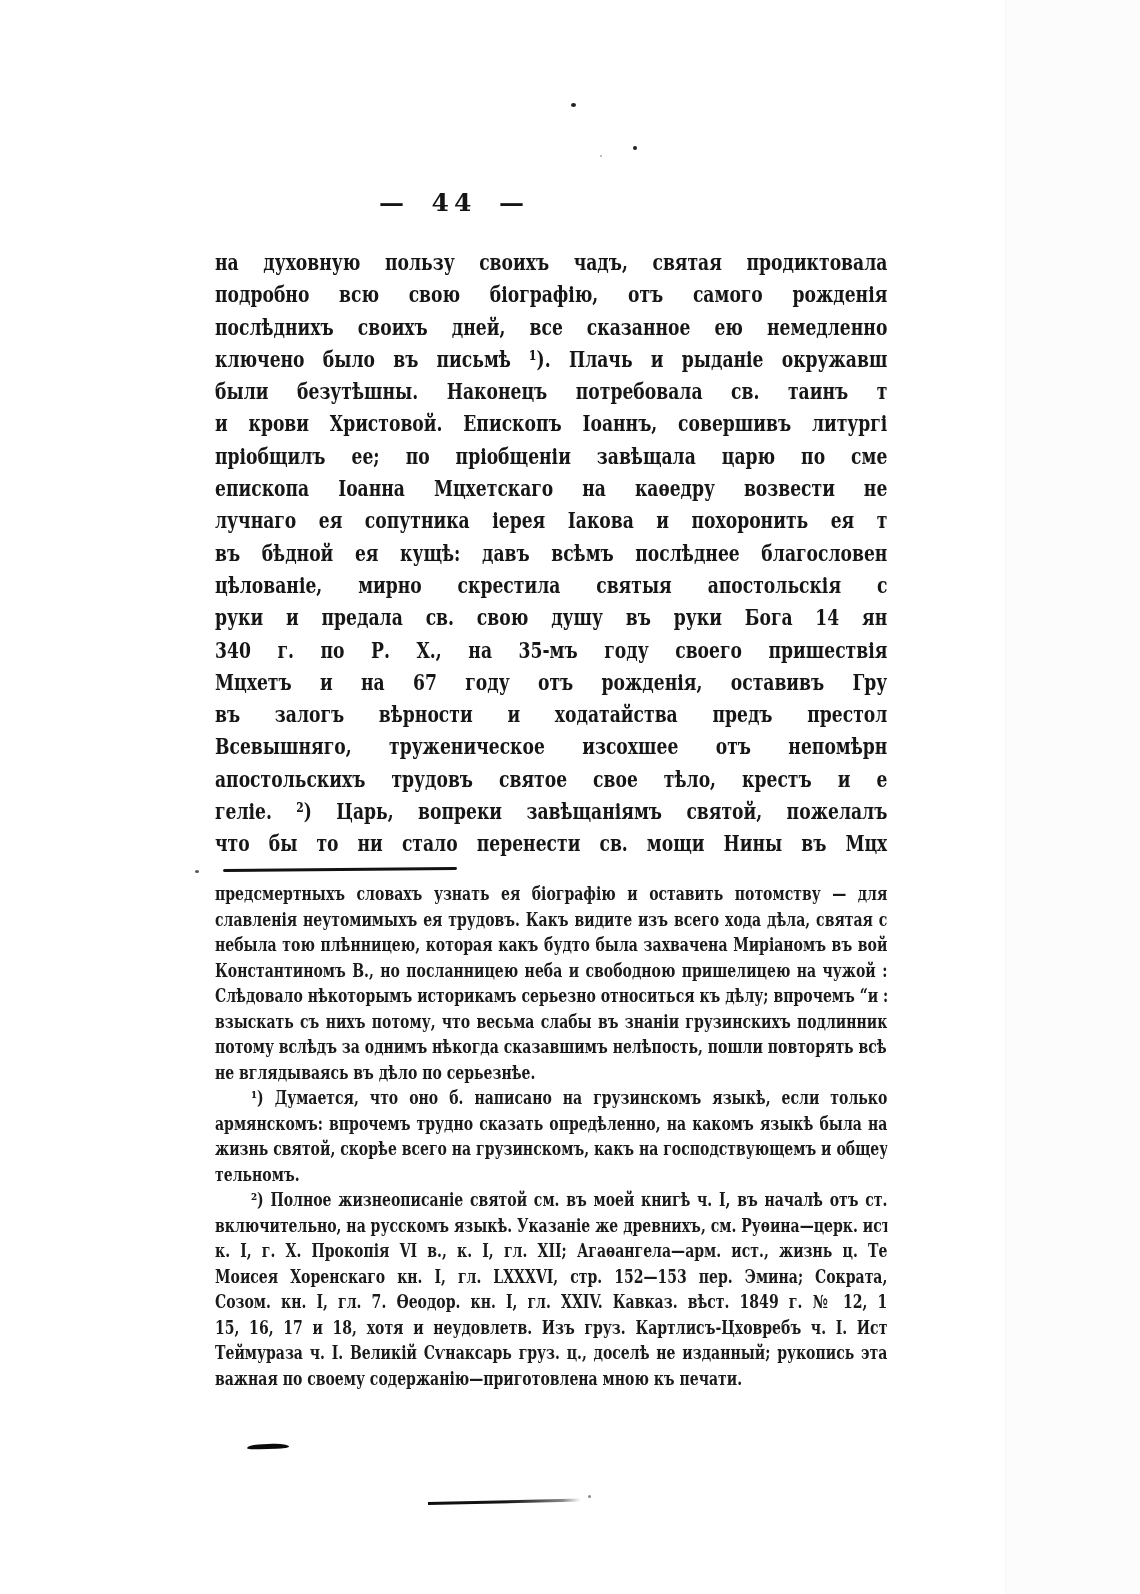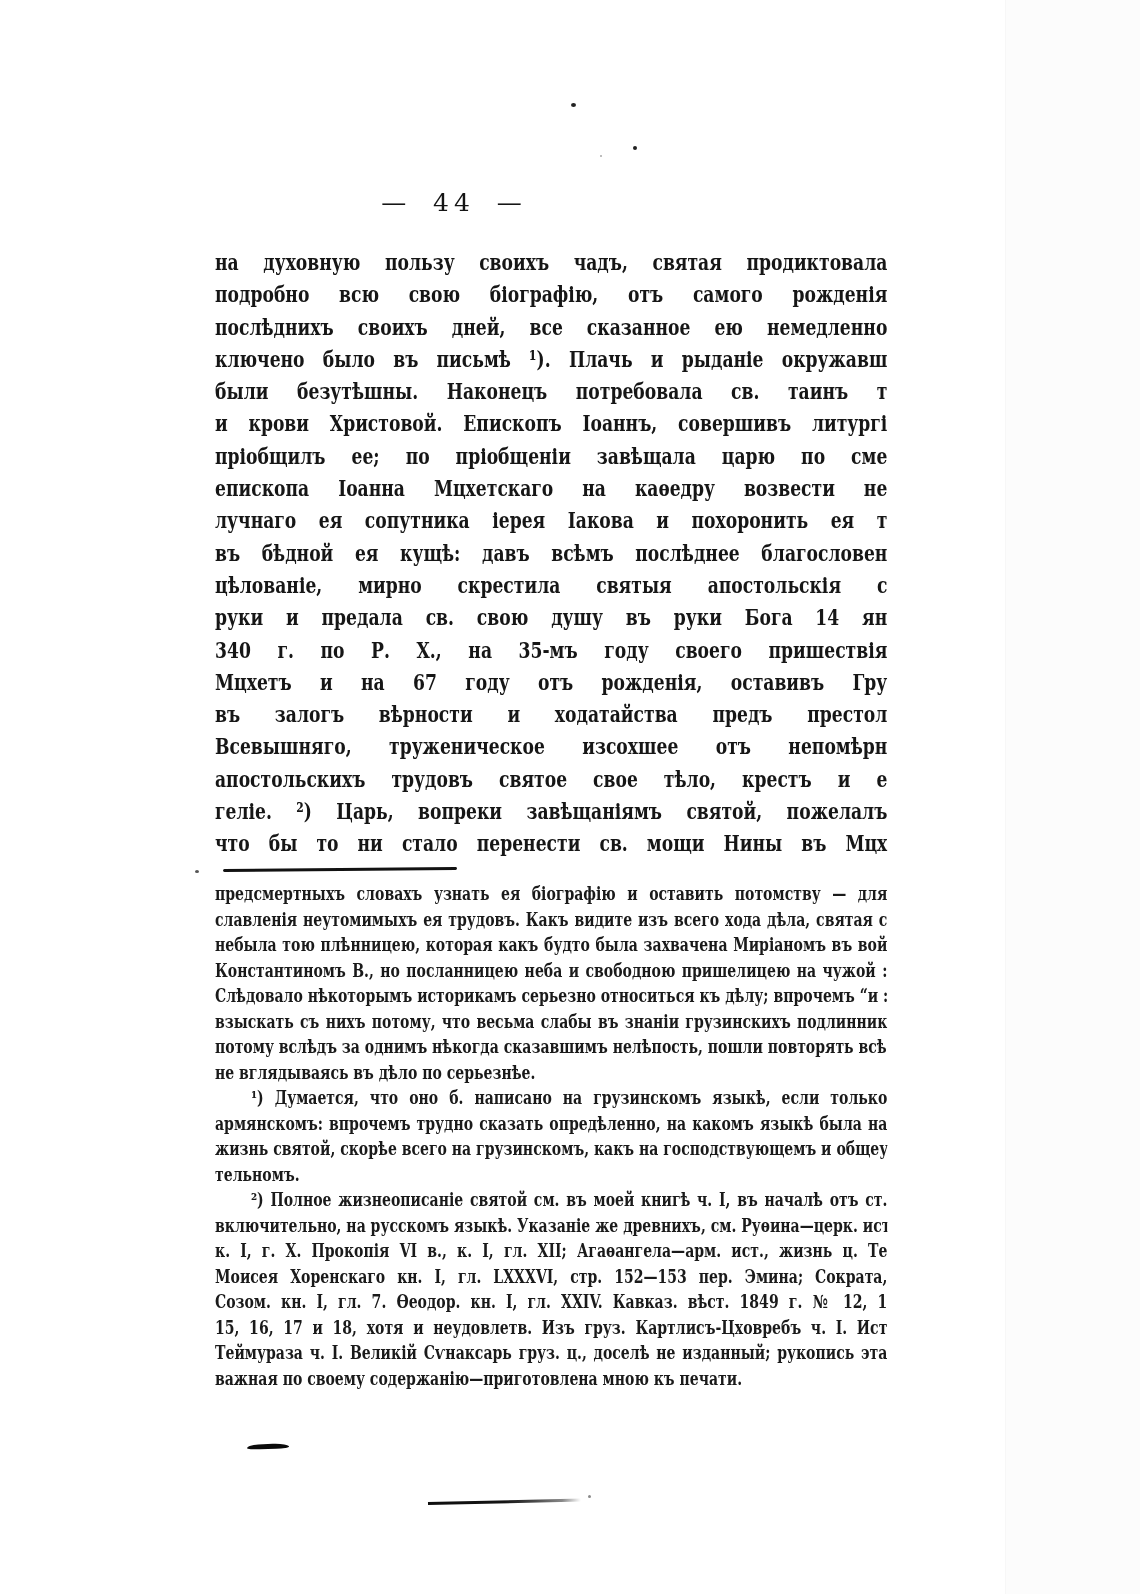--- a/index.html
+++ b/index.html
@@ -12,21 +12,21 @@
     color:#161616;
   }
   .edge{
     position:absolute;left:1005px;top:0;width:135px;height:100%;
     background:#fcfcfc;
     border-left:1px solid #f7f7f7;
   }
   .header{
     position:absolute;left:0;top:188px;width:908px;
     text-align:center;
-    font-size:25px;font-weight:normal;
+    font-size:25px;font-weight:bold;
     letter-spacing:5px;word-spacing:9px;
     color:#151515;
   }
   .main{
     position:absolute;left:215px;top:246px;width:862px;height:616px;
     transform:scaleX(0.78);transform-origin:left top;
     overflow:hidden;
     font-size:22px;font-weight:bold;line-height:32.3px;
     color:#161616;
   }

